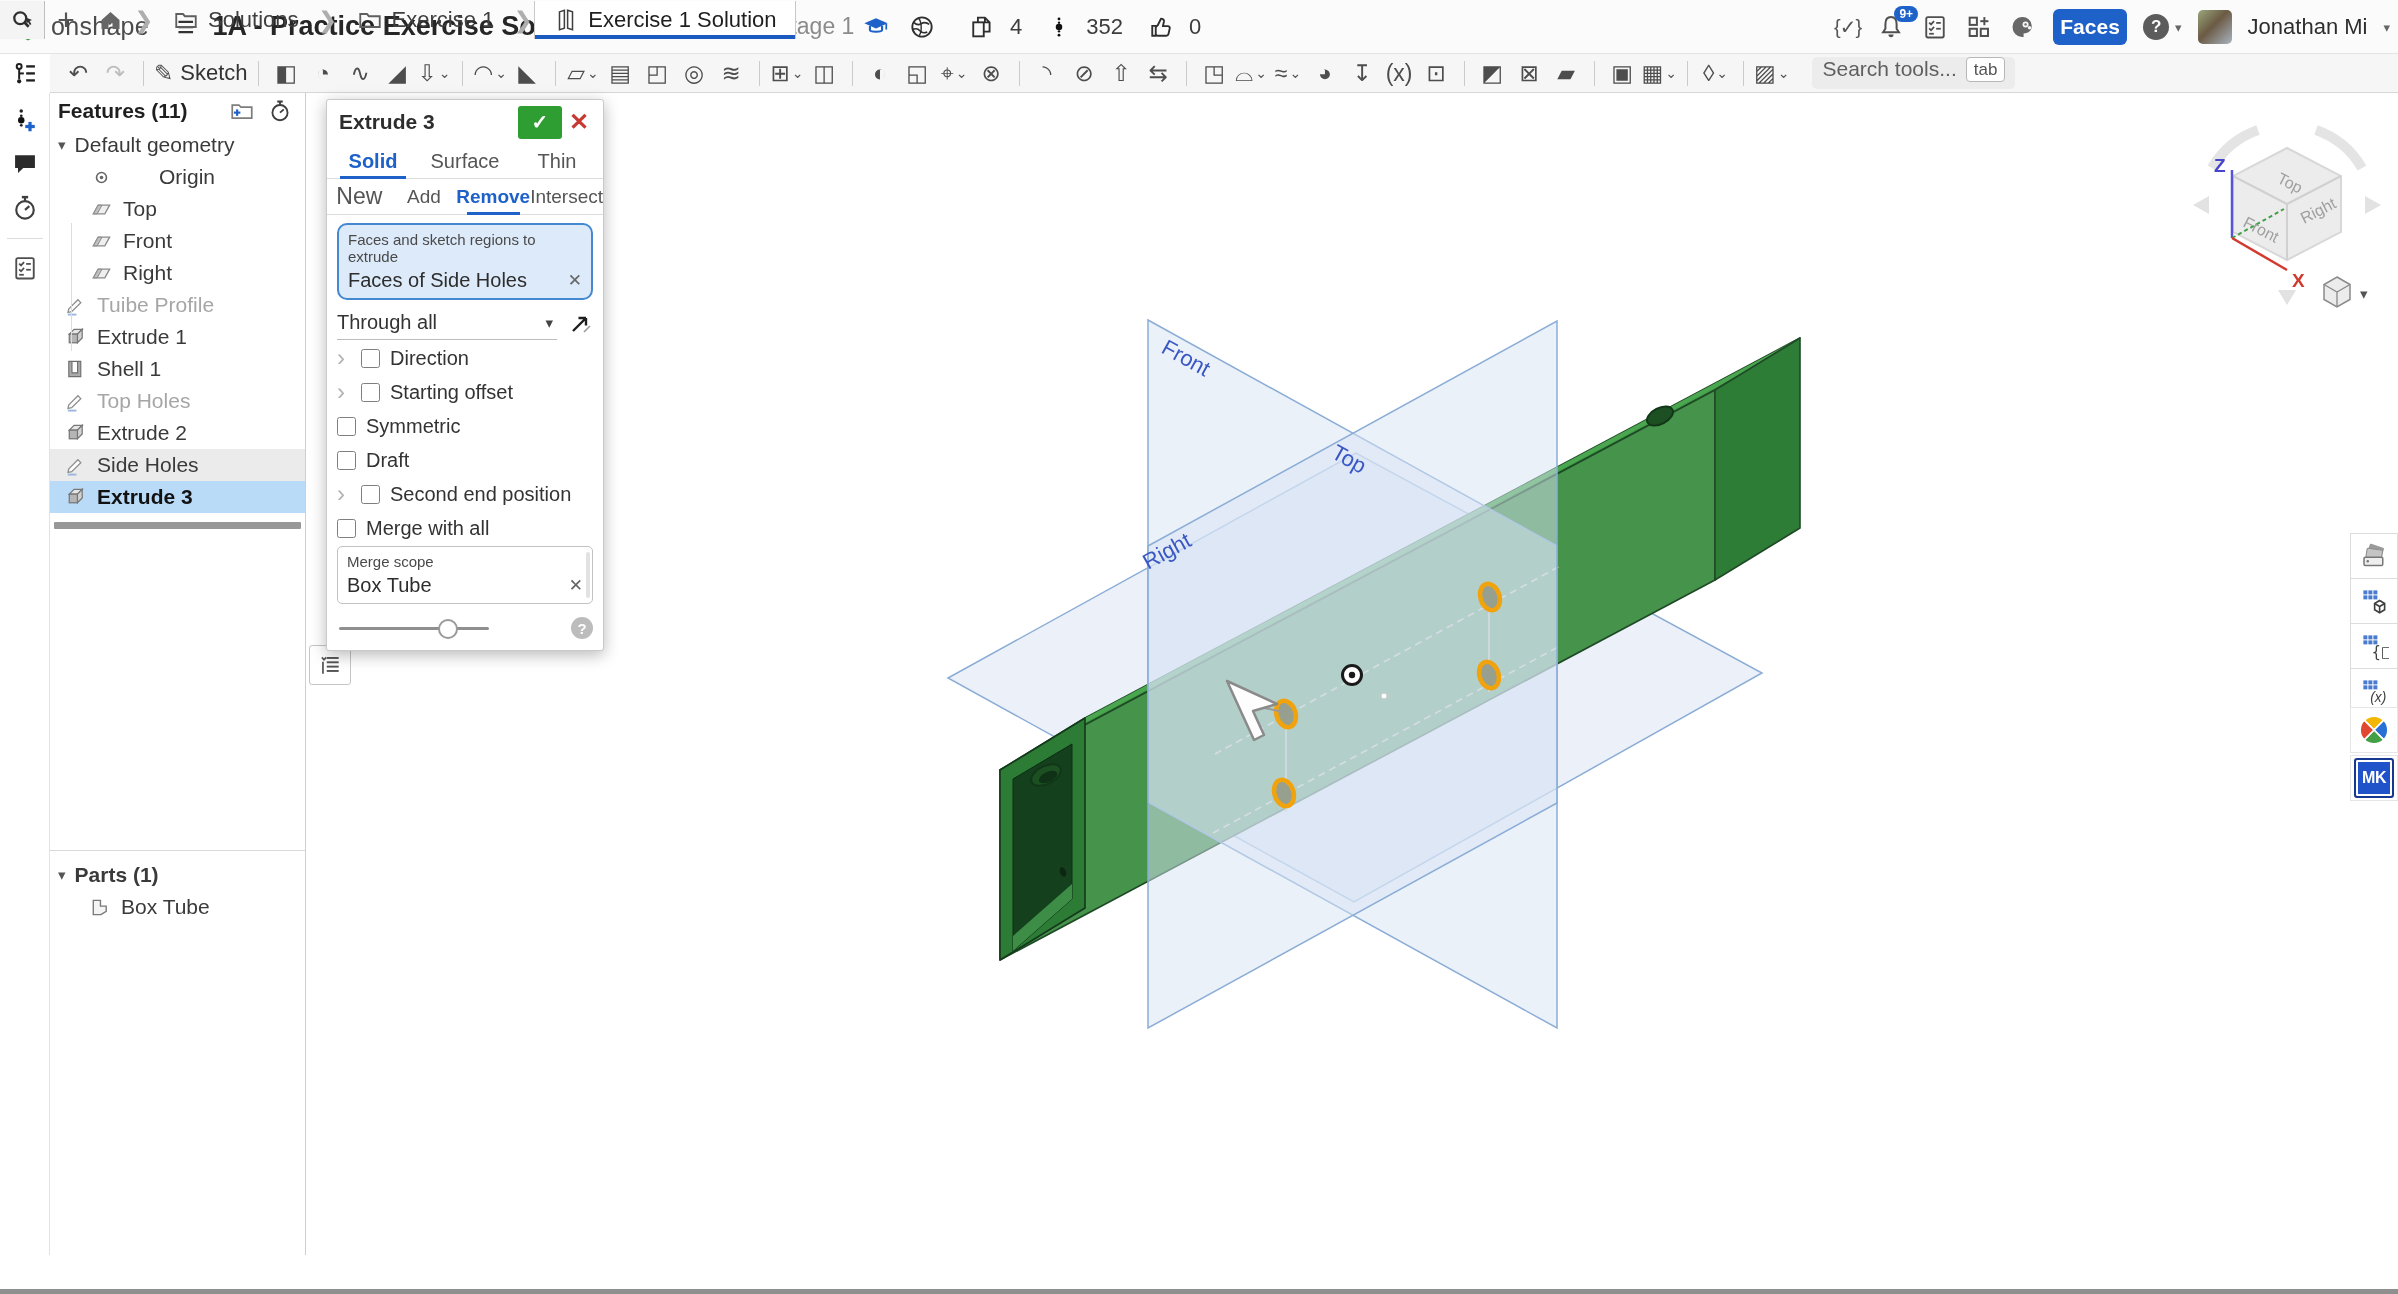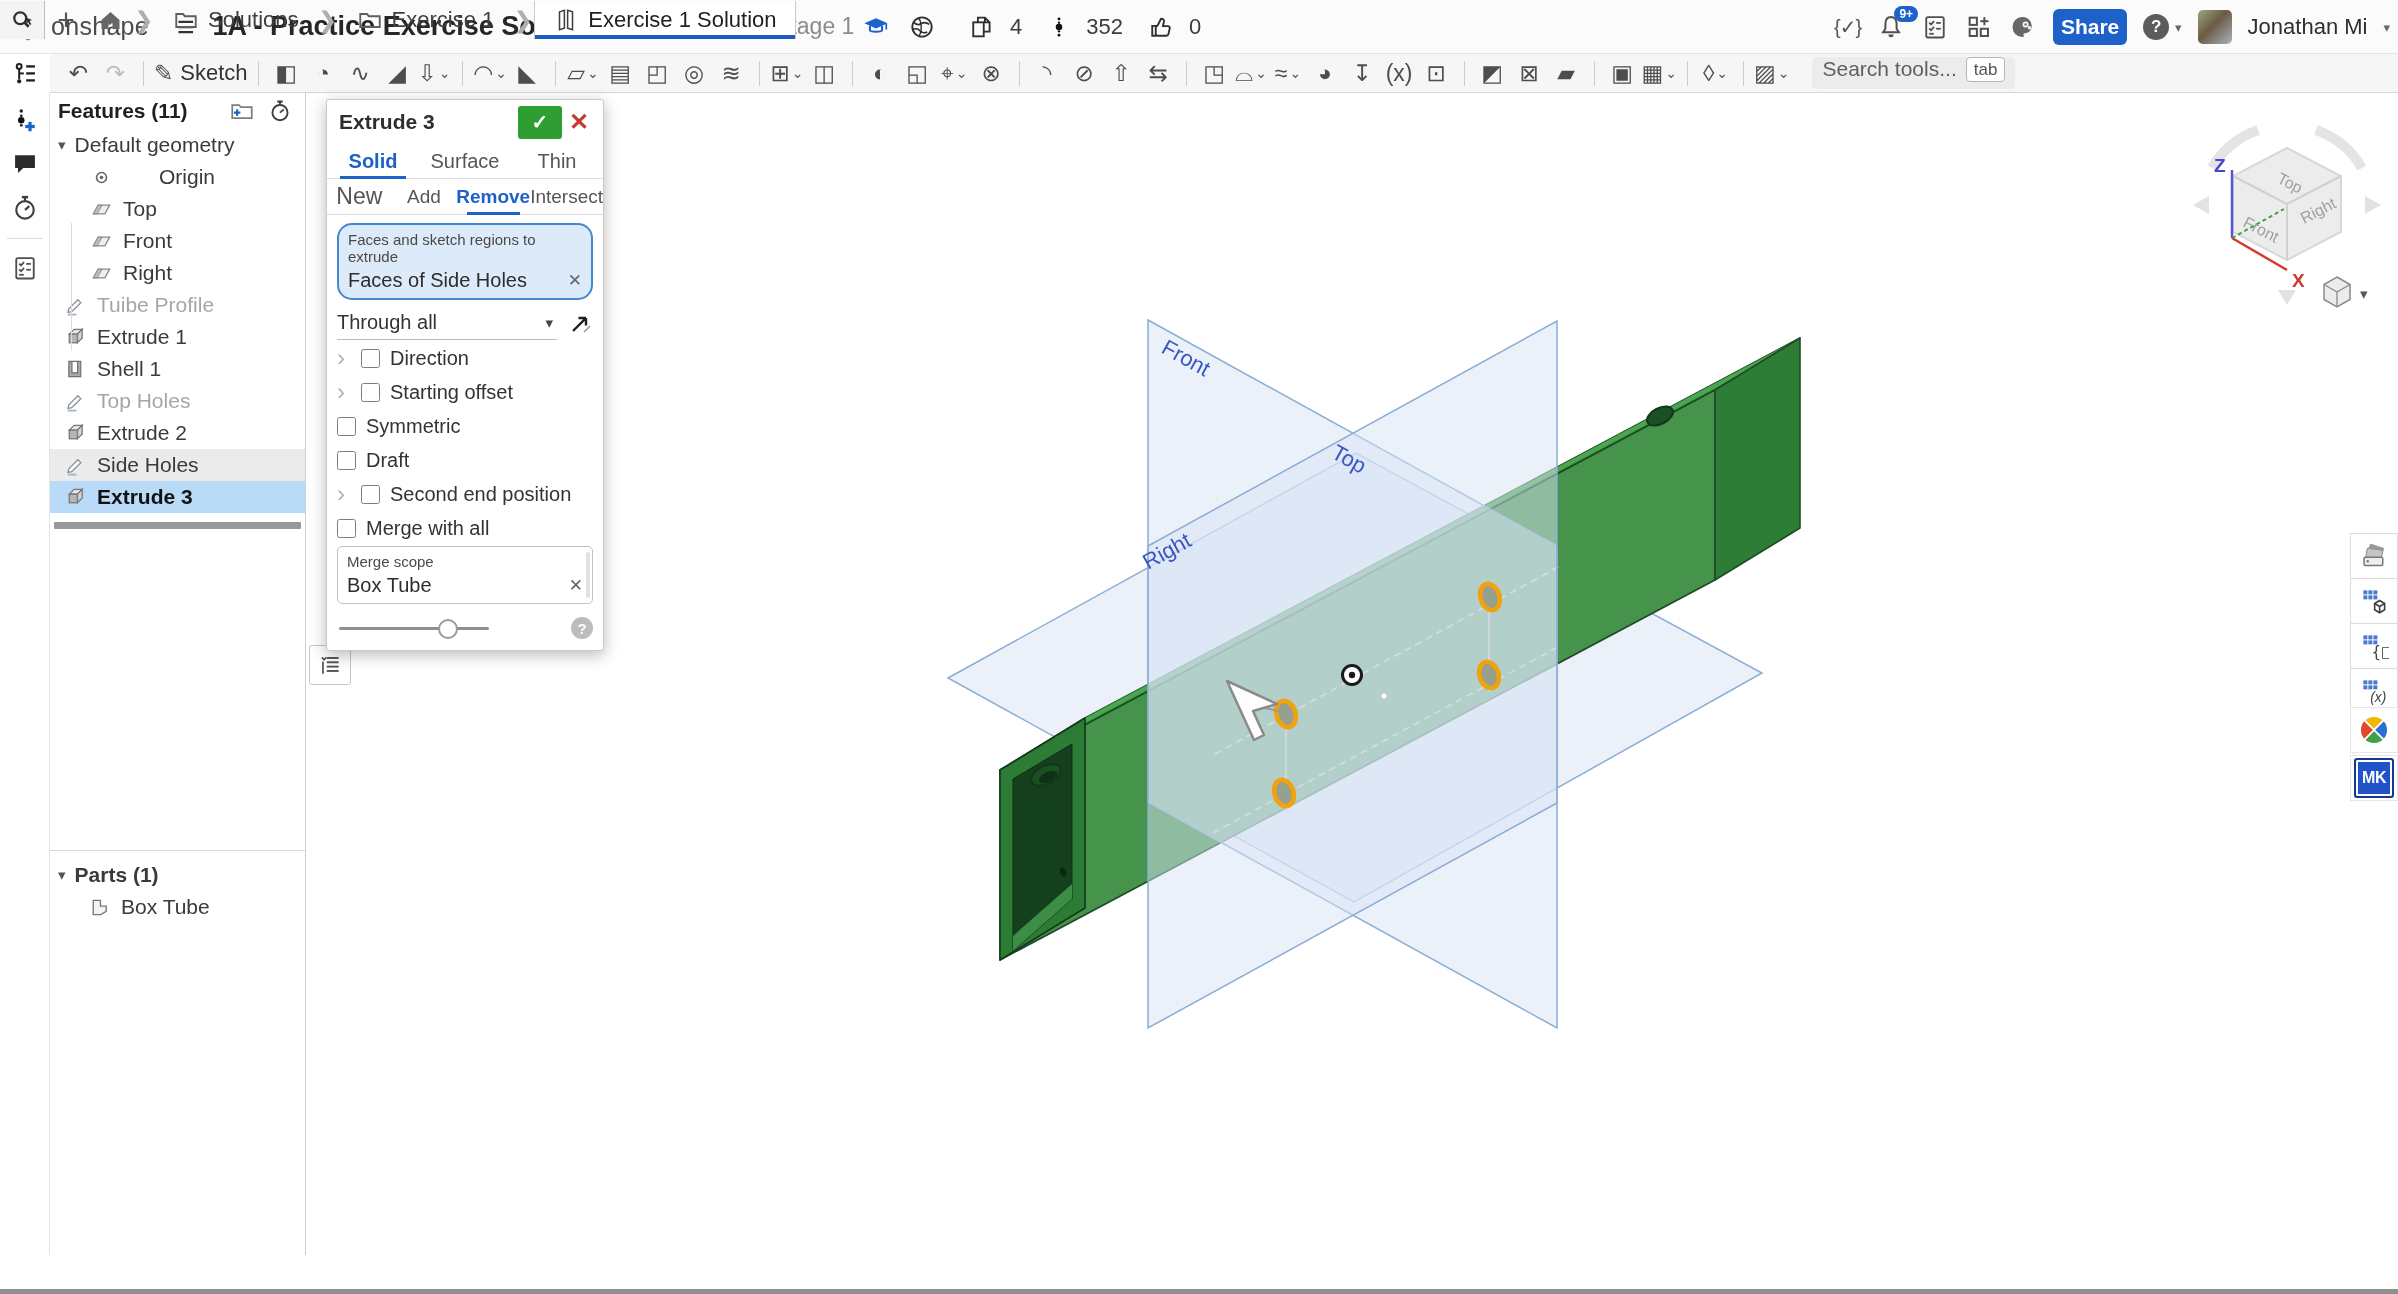--- a/index.html
+++ b/index.html
@@ -70,21 +70,21 @@
   #dialog{left:326px;top:99px;width:278px;background:#fff;border:1px solid #c9c9c9;border-radius:3px;box-shadow:0 4px 16px rgba(0,0,0,.28);z-index:6;box-sizing:border-box}
   #dhdr{height:44px;display:flex;align-items:center;padding:0 7px 0 12px}
   #dtitle{font-size:21px;color:#2d2d2d;font-weight:bold}
   #dok{margin-left:auto;width:44px;height:33px;background:#2e9e33;border-radius:3px;color:#fff;font-size:20px;font-weight:bold}
   #dcancel{width:34px;height:33px;color:#c63a31;font-size:24px;font-weight:bold}
   .dtabs{height:34px;display:flex;border-bottom:1px solid #ddd}
   .dtab{flex:1;display:flex;align-items:center;justify-content:center;font-size:20px;color:#555;position:relative}
   .dtab.active{color:#1d61c9;font-weight:bold}
   .dtab.active::after{content:"";position:absolute;left:14%;right:14%;bottom:-1px;height:3px;background:#1d61c9}
   #dbody{padding:8px 10px 10px}
-  #selchip{border:2px solid #4488d0;background:#ddeafa;border-radius:15px;padding:6px 9px;position:relative}
+  #selchip{border:2px solid #4488d0;background:#ddeafa;border-radius:10px;padding:6px 9px;position:relative}
   .boxlab{font-size:15px;color:#4a4a4a}
   .boxval{font-size:20px;color:#2d2d2d;margin-top:4px}
   .boxx{position:absolute;right:9px;bottom:7px;color:#666;font-size:17px}
   #throughrow{display:flex;align-items:center;height:36px;margin-top:5px}
   #throughsel{flex:1;display:flex;align-items:center;border-bottom:1px solid #bcbcbc;height:33px}
   #throughsel .txt{font-size:20px;color:#333}
   #throughsel .dcaret{margin-left:auto;font-size:15px;color:#444;padding-right:4px}
   #fliparrow{margin-left:12px}
   .opt{height:34px;display:flex;align-items:center}
   .ochev{width:24px;color:#b3b3b3;font-size:24px;line-height:20px}
@@ -357,21 +357,21 @@
     <span>
         <svg class="ic" width="28" height="28" viewBox="0 0 24 24">
           <use href="#sym-gridplus"></use>
         </svg>
       </span>
     <span>
         <svg class="ic" width="28" height="28" viewBox="0 0 24 24">
           <use href="#sym-brain"></use>
         </svg>
       </span>
-    <div id="sharebtn" class="ctr">Share</div>
+    <div id="sharebtn" class="ctr">Faces</div>
     <span style="display:flex;align-items:center;gap:6px">
       <span id="helpbtn" class="ctr">?</span>
       <span class="caret">▾</span>
     </span>
     <div id="avatar"></div>
     <span id="username">Jonathan Mi</span>
     <span class="caret">▾</span>
   </div>
 </div>
 

